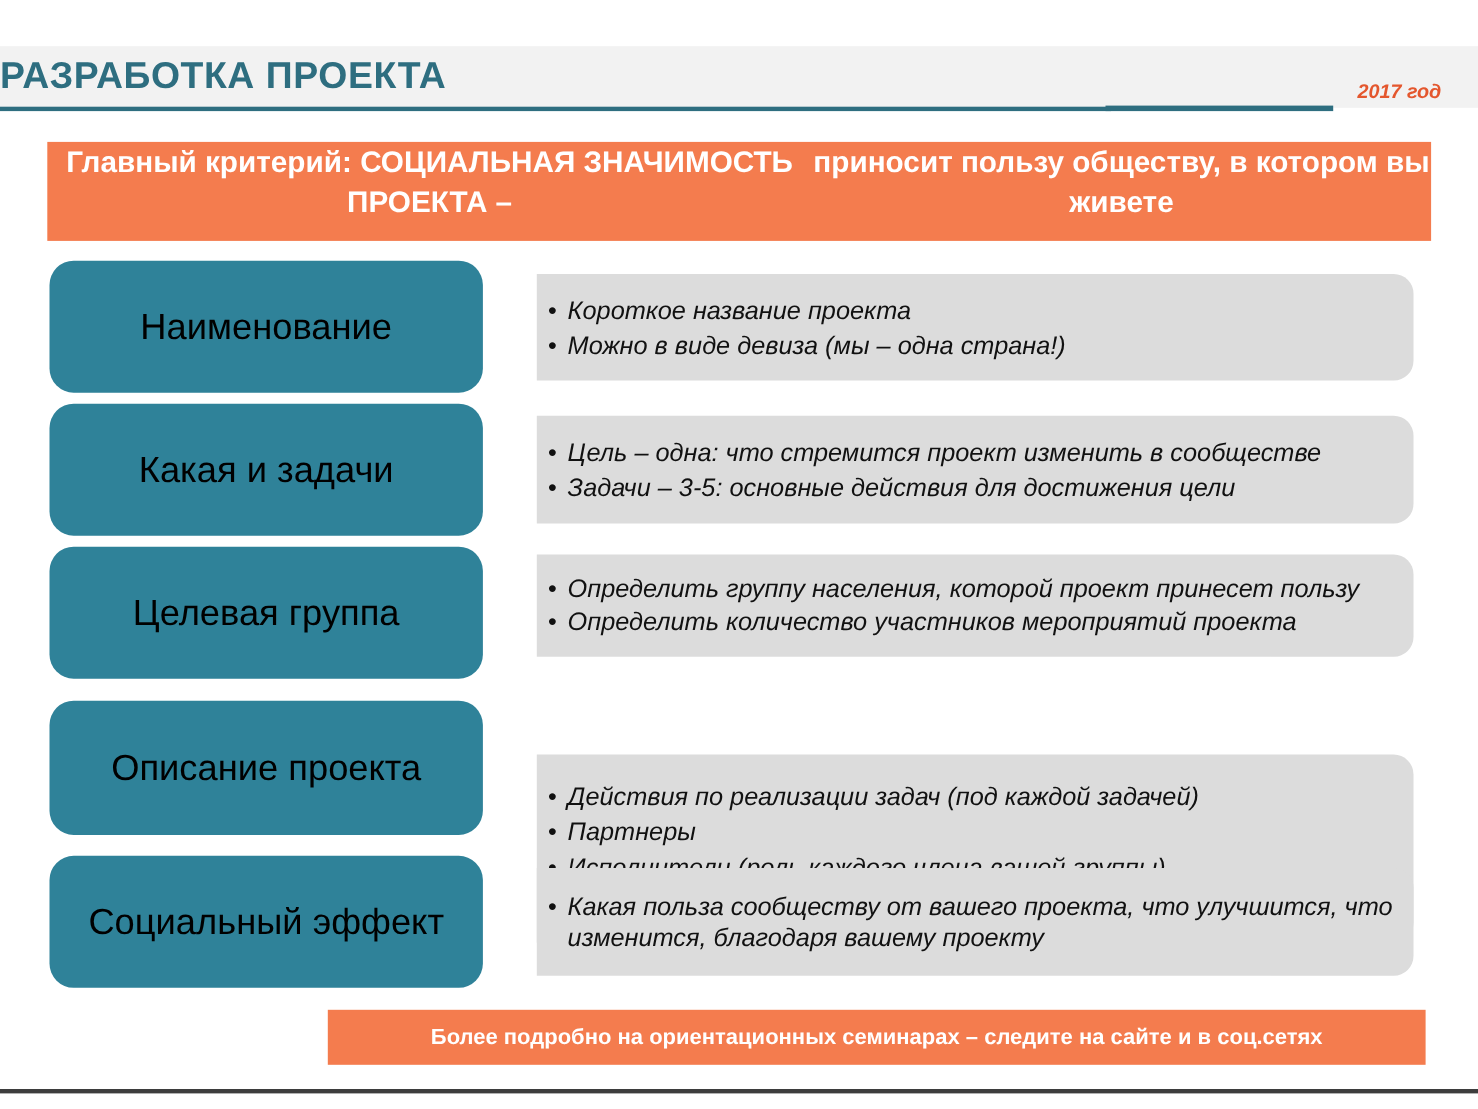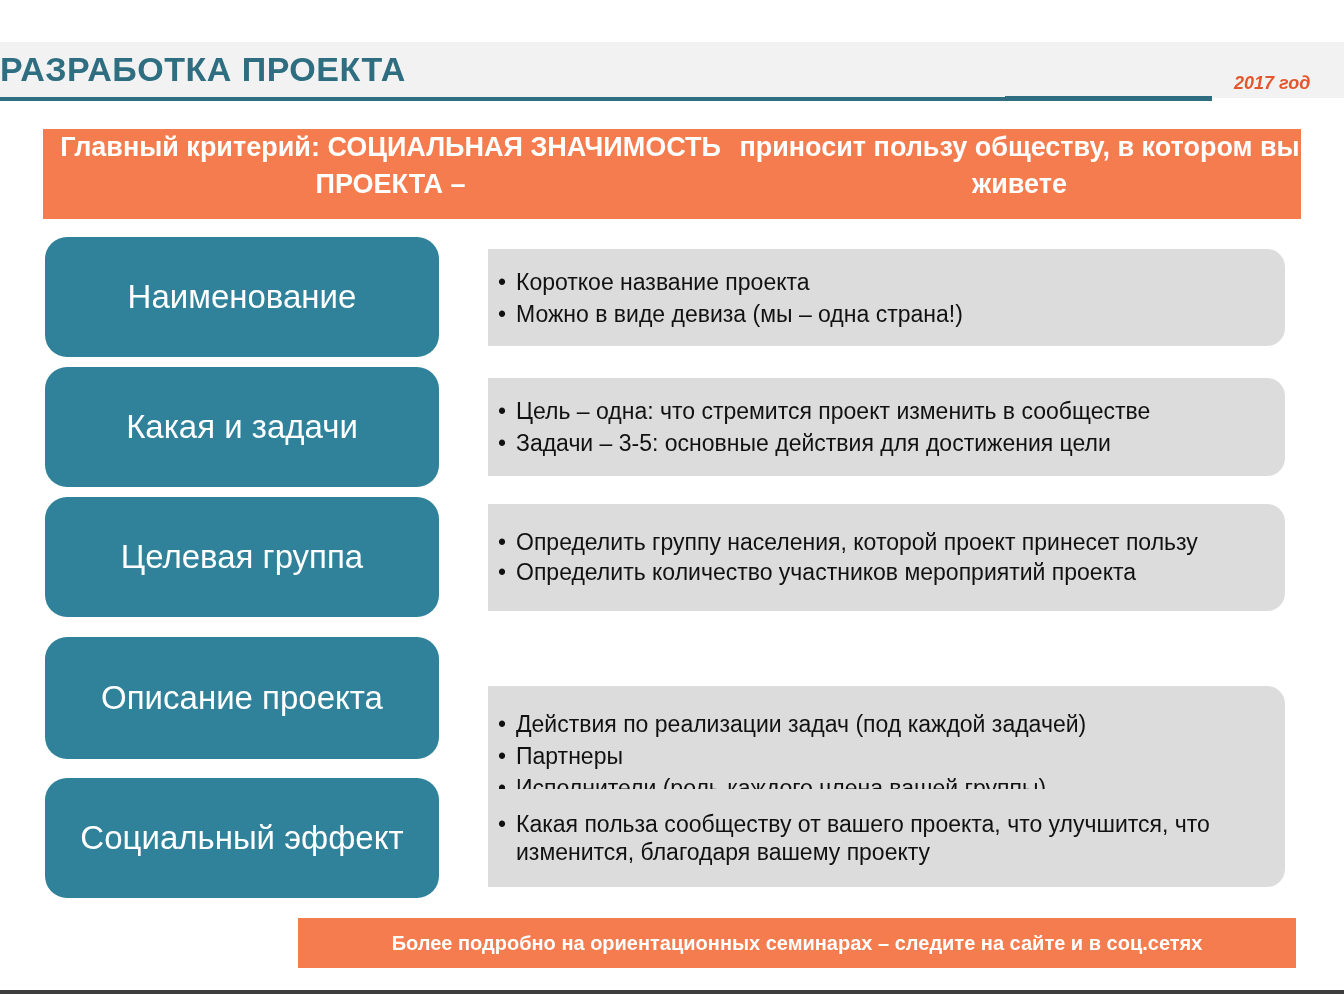--- a/index.html
+++ b/index.html
@@ -3,22 +3,22 @@
 <meta charset="utf-8">
 <style>
   html, body { margin:0; padding:0; }
   body { width:1344px; height:1008px; position:relative; background:#ffffff; overflow:hidden; font-family:"Liberation Sans", sans-serif; }
   .header-band { position:absolute; left:0; top:42px; width:1344px; height:56px; background:#f2f2f2; }
   .title { position:absolute; left:0; width:1344px; top:50px; text-align:left; font-size:34px; font-weight:bold; color:#2e6e80; letter-spacing:0.5px; }
   .title-line { position:absolute; left:0; top:97px; width:1010px; height:4px; background:#2e6e80; }
   .title-line2 { position:absolute; left:1005px; top:96px; width:207px; height:5px; background:#2e6e80; }
   .year { position:absolute; left:1234px; top:73px; font-size:18px; font-weight:bold; font-style:italic; color:#e4572e; }
   .main-banner { position:absolute; left:43px; top:129px; width:1258px; height:90px; background:#f47c4e; color:#ffffff; font-weight:bold; font-size:27px; text-align:center; line-height:37px; display:flex; flex-direction:row; justify-content:center; }
-  .row-left { position:absolute; left:45px; width:394px; background:#2f8299; border-radius:22px; color:#ffffff; font-size:33px; display:flex; align-items:center; justify-content:center; }
-  .row-right { position:absolute; left:488px; width:797px; background:#dcdcdc; border-radius:0 18px 18px 0; font-size:23px; color:#111; display:flex; flex-direction:column; justify-content:center; padding-left:10px; box-sizing:border-box; }
+  .row-left { position:absolute; left:45px; width:394px; background:#2f8299; border-radius:22px; color:#000000; font-size:33px; display:flex; align-items:center; justify-content:center; }
+  .row-right { position:absolute; left:488px; width:797px; background:#dcdcdc; border-radius:0 18px 18px 0; font-size:23px; color:#111; display:flex; flex-direction:column; justify-content:center; padding-left:10px; box-sizing:border-box;font-style:italic; }
   .row-right ul { margin:0; padding:0; list-style:none; }
   .row-right li { position:relative; padding-left:18px; line-height:32px; }
   .row-right li.wrap { line-height:28px; }
   .row-right li::before { content:"•"; position:absolute; left:0; top:0; }
   .footer-banner { position:absolute; left:298px; top:918px; width:998px; height:50px; background:#f47c4e; color:#ffffff; font-weight:bold; font-size:20px; display:flex; align-items:center; justify-content:center; }
   .bottom-line { position:absolute; left:0; top:990px; width:1344px; height:4px; background:#3d3d3d; }
 </style>
 </head>
 <body>
 
@@ -43,21 +43,21 @@
 
 <div class="row-left" style="top:367px;height:120px;">Какая и задачи</div>
 <div class="row-right" style="top:378px;height:98px;">
   <ul>
     <li>Цель – одна: что стремится проект изменить в сообществе</li>
     <li>Задачи – 3-5: основные действия для достижения цели</li>
   </ul>
 </div>
 
 <div class="row-left" style="top:497px;height:120px;">Целевая группа</div>
-<div class="row-right" style="top:504px;height:107px;">
+<div class="row-right" style="top:504px;height:93px;">
   <ul>
     <li class="wrap" style="width:720px;">Определить группу населения, которой проект принесет пользу</li>
     <li>Определить количество участников мероприятий проекта</li>
   </ul>
 </div>
 
 <div class="row-left" style="top:637px;height:122px;">Описание проекта</div>
 <div class="row-right" style="top:640px;height:171px;margin-top:46px;">
   <ul>
     <li>Действия по реализации задач (под каждой задачей)</li>

